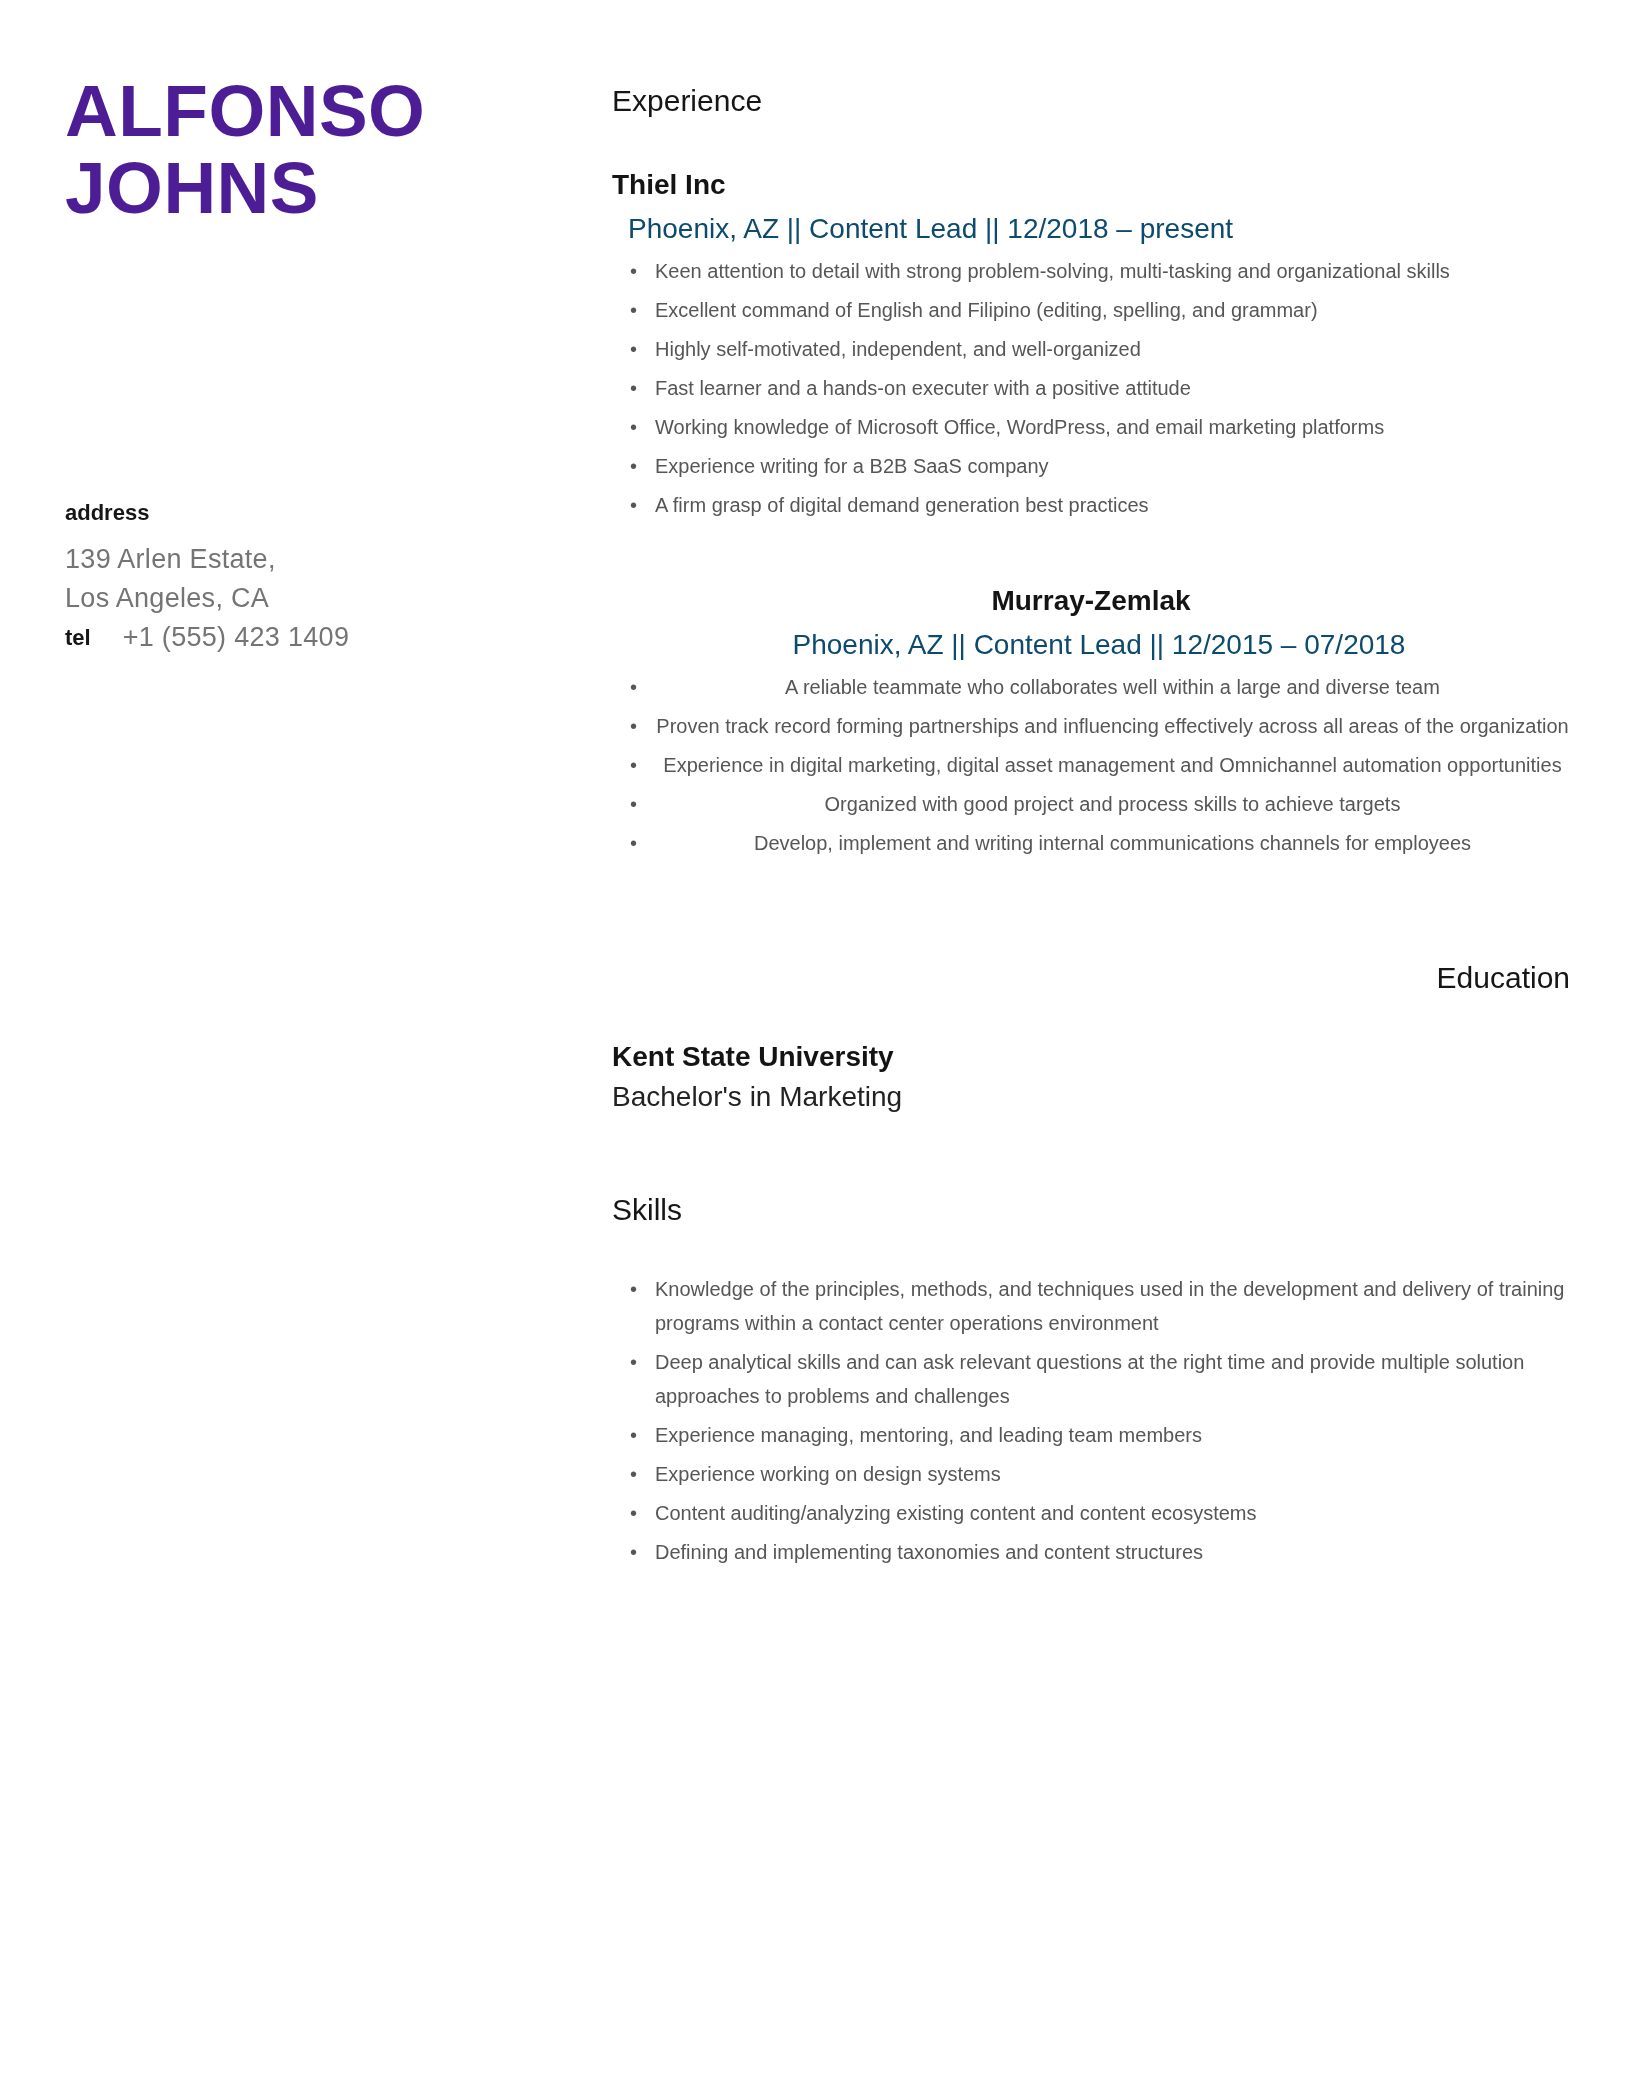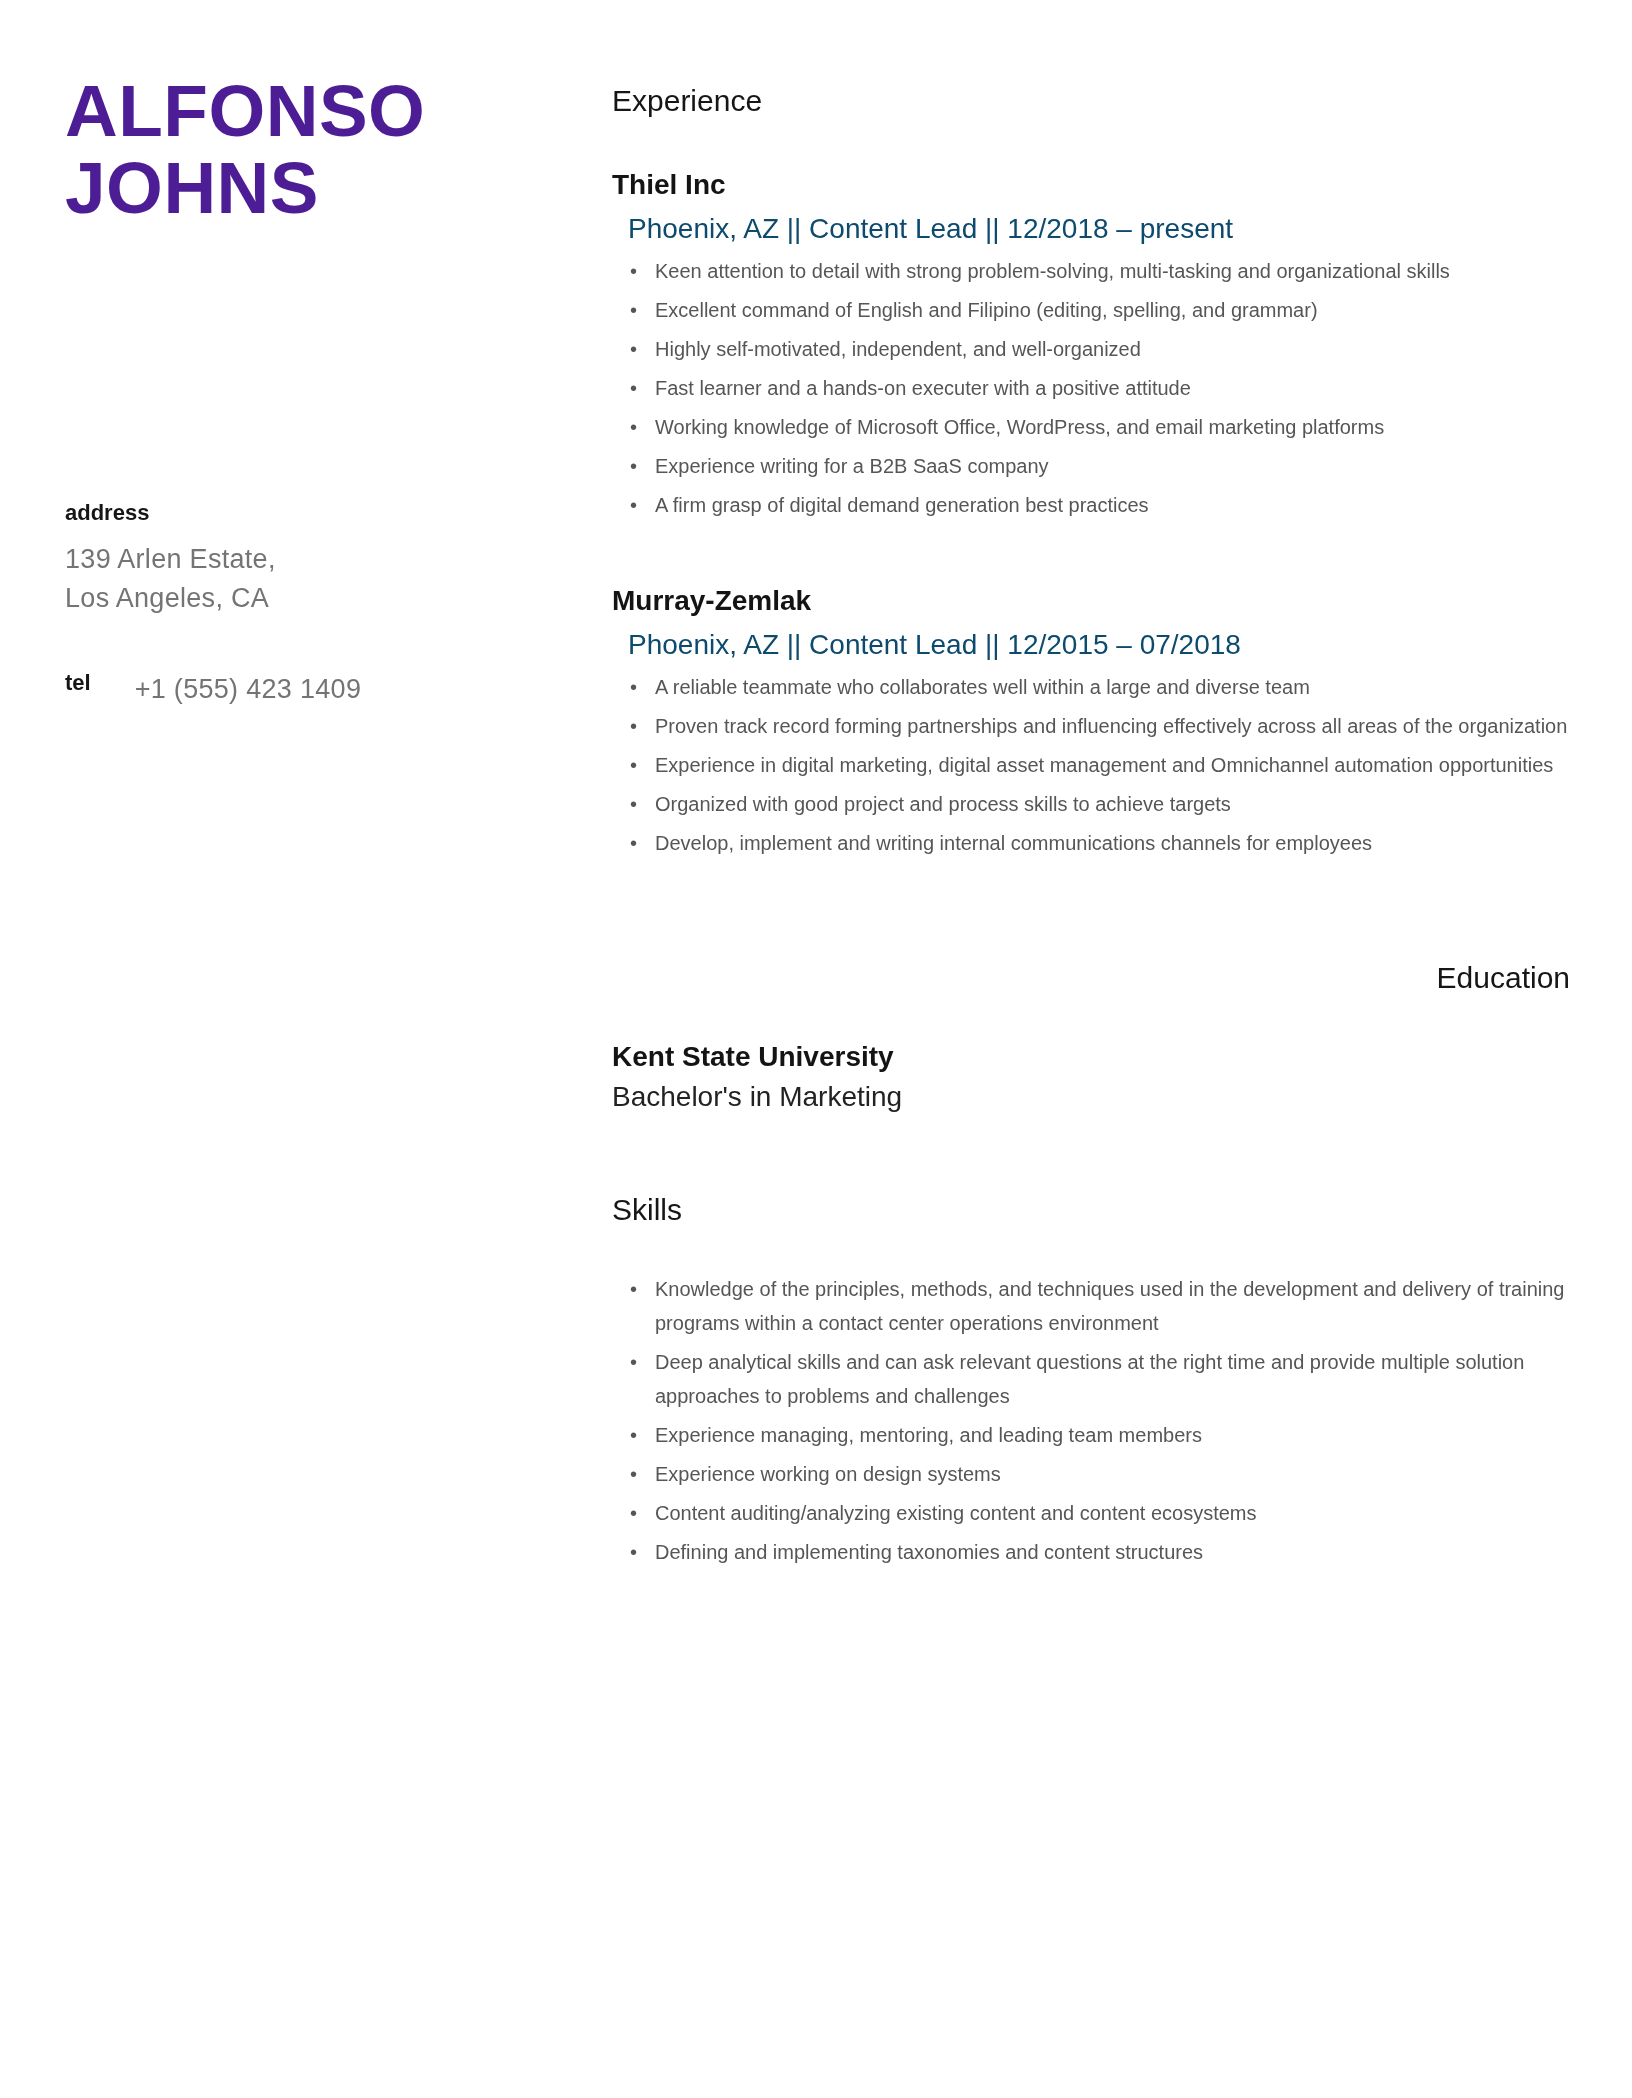--- a/index.html
+++ b/index.html
@@ -36,24 +36,23 @@
     color: #161616;
     margin-bottom: 14px;
   }
   .contact-value {
     font-size: 27px;
     color: #747474;
     line-height: 39px;
     letter-spacing: 0.3px;
   }
   .tel-row {
-    margin-top: 52px;
     display: flex;
-    align-items: flex-start;
-    gap: 44px;
+    align-items: center;
+    gap: 32px;
   }
   .tel-row .contact-label { margin-bottom: 0; }
 
   
   .main {
     position: absolute;
     left: 612px;
     top: 83px;
     width: 958px;
   }
@@ -87,21 +86,21 @@
     color: #565656;
     margin-bottom: 5px;
   }
   ul.dots li::before {
     content: "\2022";
     position: absolute;
     left: 18px;
     top: 0;
     color: #565656;
   }
-  .job + .job { margin-top: 62px; }
+  .job + .job { margin-top: 62px; text-align: center; }
 
   h2.education-heading { margin-top: 100px; margin-bottom: 44px; text-align: right; }
   .school {
     font-size: 28px;
     font-weight: 700;
     color: #141414;
     line-height: 34px;
     margin-bottom: 6px;
   }
   .degree {

